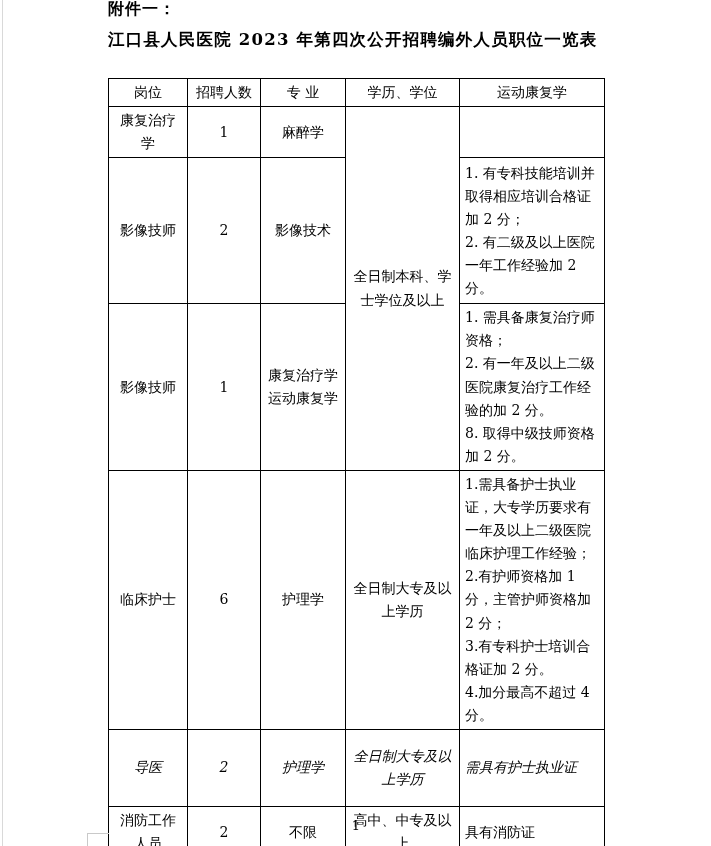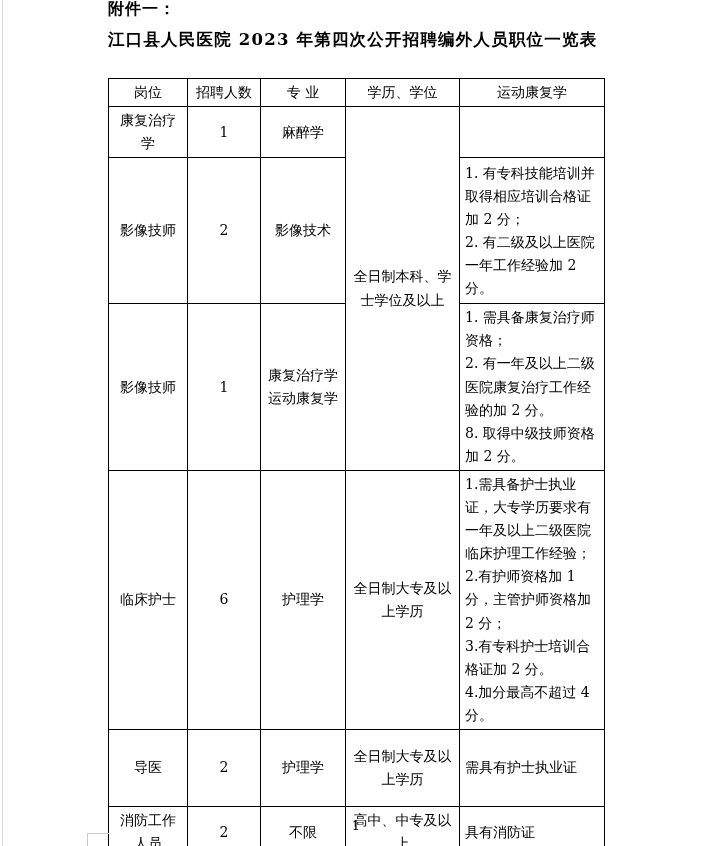--- a/index.html
+++ b/index.html
@@ -33,21 +33,21 @@
   .c-center{text-align:center;}
   .c-left{text-align:left;}
   .prelines{white-space:pre-line;margin-top:33px;}
   .req{font-size:13.4px;line-height:1.42;padding:3px 6px;}
   .edu{font-size:14px;line-height:1.8;padding:2px 12px;text-align:center;}
   tr.r-header{height:26px;}
   tr.r1{height:43px;}
   tr.r2{height:146px;}
   tr.r3{height:134px;}
   tr.r4{height:202px;}
-  tr.r5{height:77px;}
+  tr.r5{height:77px;font-style:italic;}
   tr.r6{height:46px;}
   .page-number{
     position:absolute;left:108px;top:818px;width:496px;
     text-align:center;font-size:13px;
   }
   .corner-mark{
     position:absolute;left:87px;top:833px;width:21px;height:13px;
     border-left:1px solid #c9c9c9;border-top:1px solid #c9c9c9;
   }
 </style>

